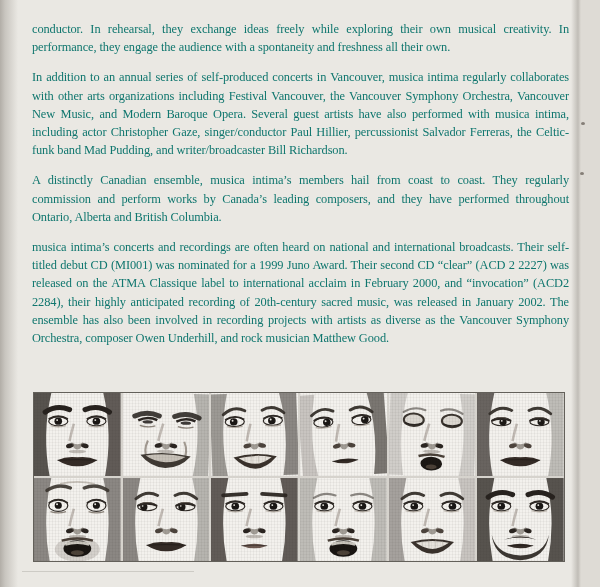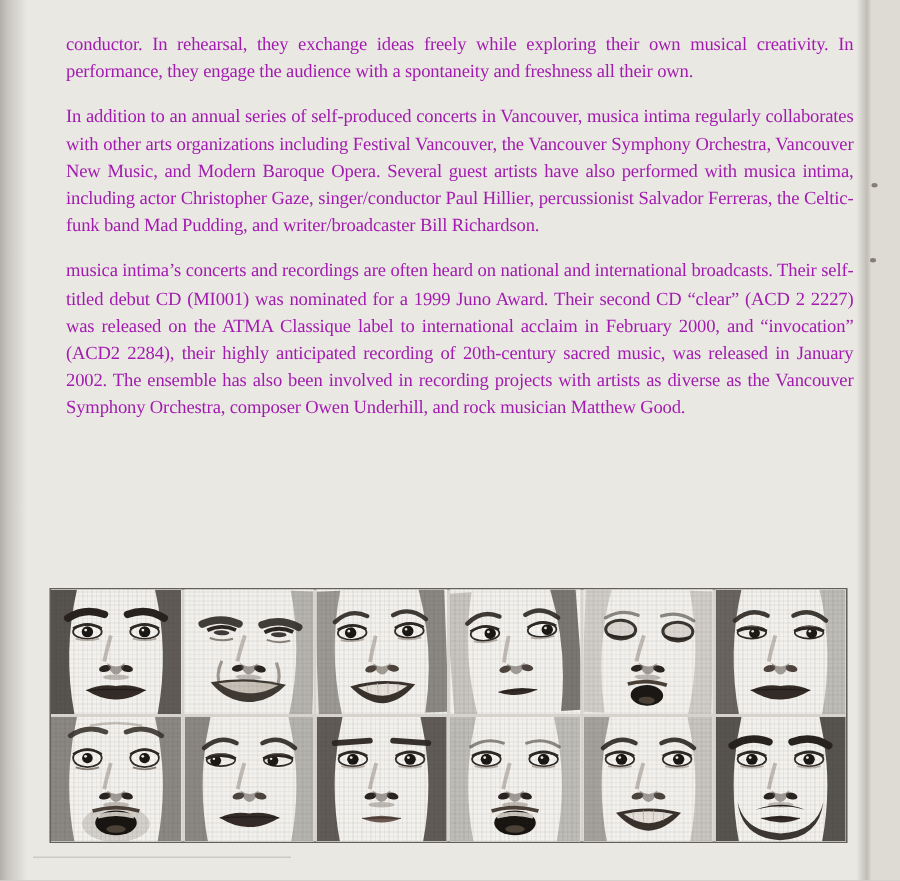--- a/index.html
+++ b/index.html
@@ -3,22 +3,22 @@
 <meta charset="utf-8">
 <style>
   html,body{margin:0;padding:0;}
   body{width:600px;height:587px;overflow:hidden;background:#b0aca5;}
   .page{
     position:relative;width:600px;height:587px;overflow:hidden;
     background:#eae8e3;
     font-family:"Liberation Serif","DejaVu Serif",serif;
   }
   .text-block{
-    position:absolute;left:44px;right:31px;top:20px;
-    font-size:12.4px;line-height:18.2px;color:#a21caf;
+    position:absolute;left:32px;right:31px;top:20px;
+    font-size:12.4px;line-height:18.2px;color:#0f766e;
     text-align:justify;letter-spacing:-0.1px;
   }
   .text-block p{margin:0 0 12px 0;}
   .photo-strip{
     position:absolute;left:33px;top:392px;width:532px;height:170px;
     display:grid;grid-template-columns:repeat(6,1fr);grid-template-rows:repeat(2,1fr);
     gap:2px;background:#d6d3cd;border:1px solid #63605a;box-sizing:border-box;
   }
   .cell{position:relative;background:#f3f1ed;overflow:hidden;}
   .cell svg{position:absolute;inset:0;width:100%;height:100%;display:block;}
@@ -44,20 +44,21 @@
   .speck-1{left:581px;top:122px;}
   .speck-2{left:580px;top:172px;}
 </style>
 </head>
 <body>
 
 <div class="page">
   <div class="text-block">
     <p>conductor.  In rehearsal, they exchange ideas freely while exploring their own musical creativity. In performance, they engage the audience with a spontaneity and freshness all their own.</p>
     <p>In addition to an annual series of self-produced concerts in Vancouver, musica intima regularly collaborates with other arts organizations including Festival Vancouver, the Vancouver Symphony Orchestra, Vancouver New Music, and Modern Baroque Opera. Several guest artists have also performed with musica intima, including actor Christopher Gaze, singer/conductor Paul Hillier, percussionist Salvador Ferreras, the Celtic-funk band Mad Pudding, and writer/broadcaster Bill Richardson.</p>
+    <p>A distinctly Canadian ensemble, musica intima’s members hail from coast to coast.  They regularly commission and perform works by Canada’s leading composers, and they have performed throughout Ontario, Alberta and British Columbia.</p>
     <p>musica intima’s concerts and recordings are often heard on national and international broadcasts. Their self-titled debut CD (MI001) was nominated for a 1999 Juno Award.  Their second CD “clear” (ACD 2 2227) was released on the ATMA Classique label to international acclaim in February 2000, and “invocation” (ACD2 2284), their highly anticipated recording of 20th-century sacred music, was released in January 2002. The ensemble has also been involved in recording projects with artists as diverse as the Vancouver Symphony Orchestra, composer Owen Underhill, and rock musician Matthew Good.</p>
   </div>
 
   <div class="photo-strip" id="face-grid" title="high-contrast black-and-white close-ups of twelve singers' faces">
       <div class="cell" title="woman, direct gaze, dark lips">
         <svg viewBox="0 0 100 100" preserveAspectRatio="none">
           <rect width="100" height="100" fill="#f3f1ed"></rect>
           <g transform="rotate(0 50 50)">
             <path d="M0 0 L20 0 Q9 50 18 100 L0 100 Z" fill="#46413c" opacity="0.9"></path>
             <path d="M100 0 L80 0 Q91 50 82 100 L100 100 Z" fill="#46413c" opacity="0.85"></path>

